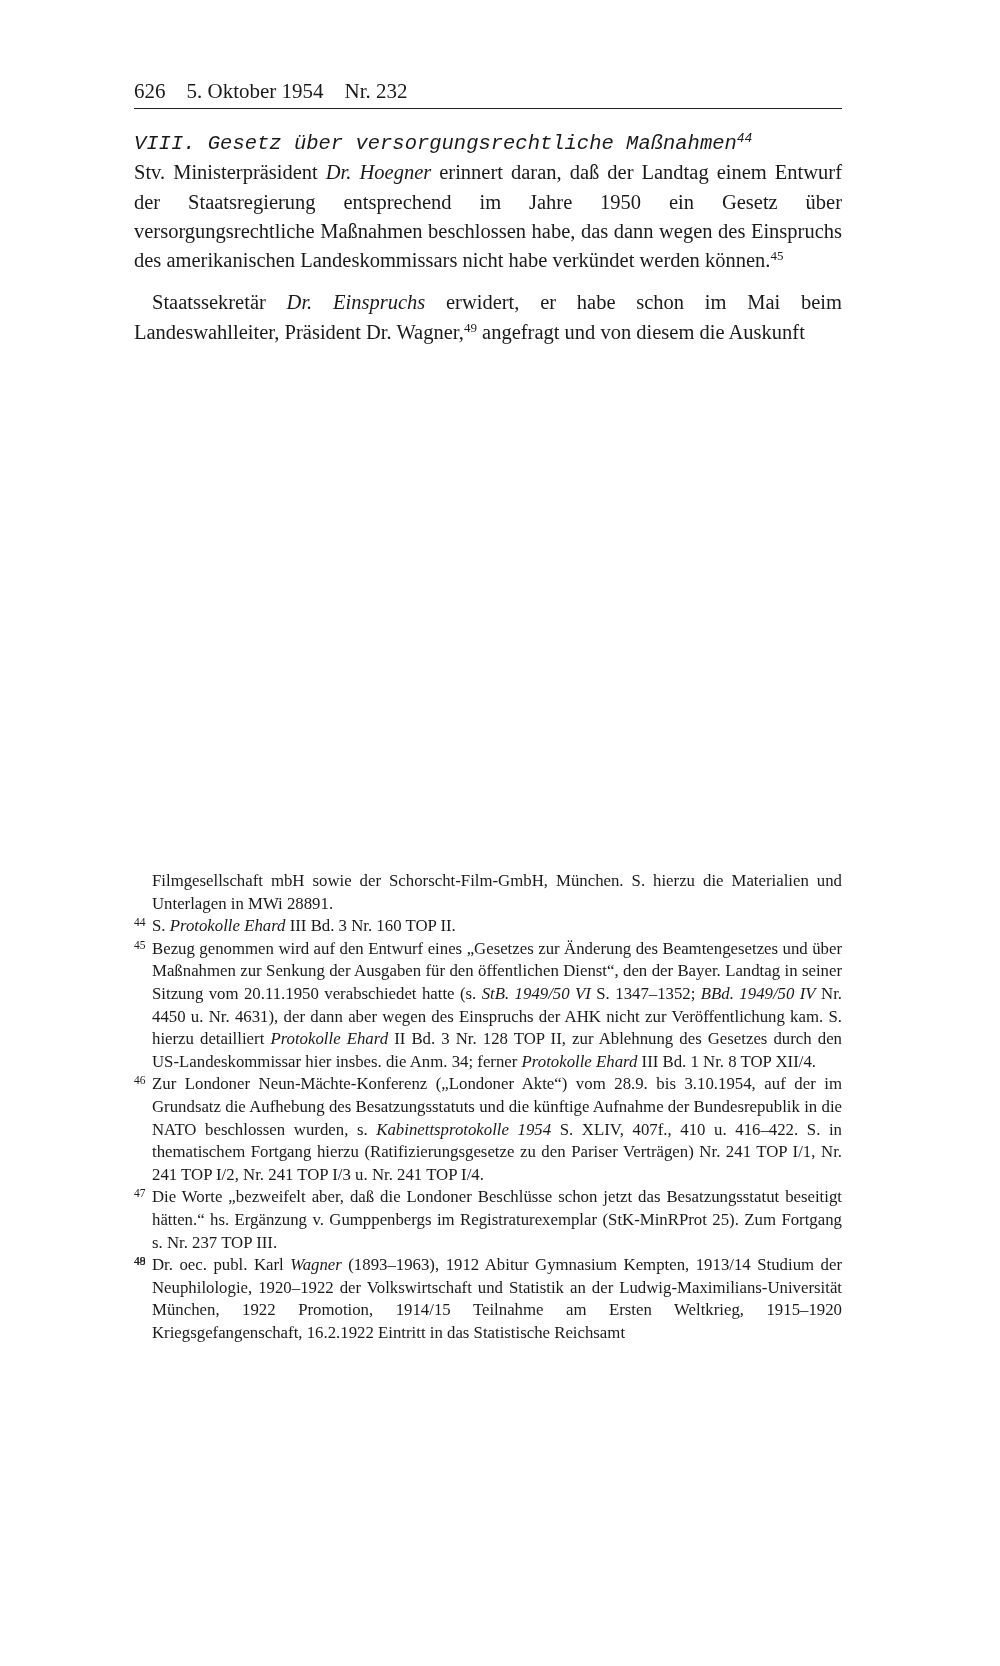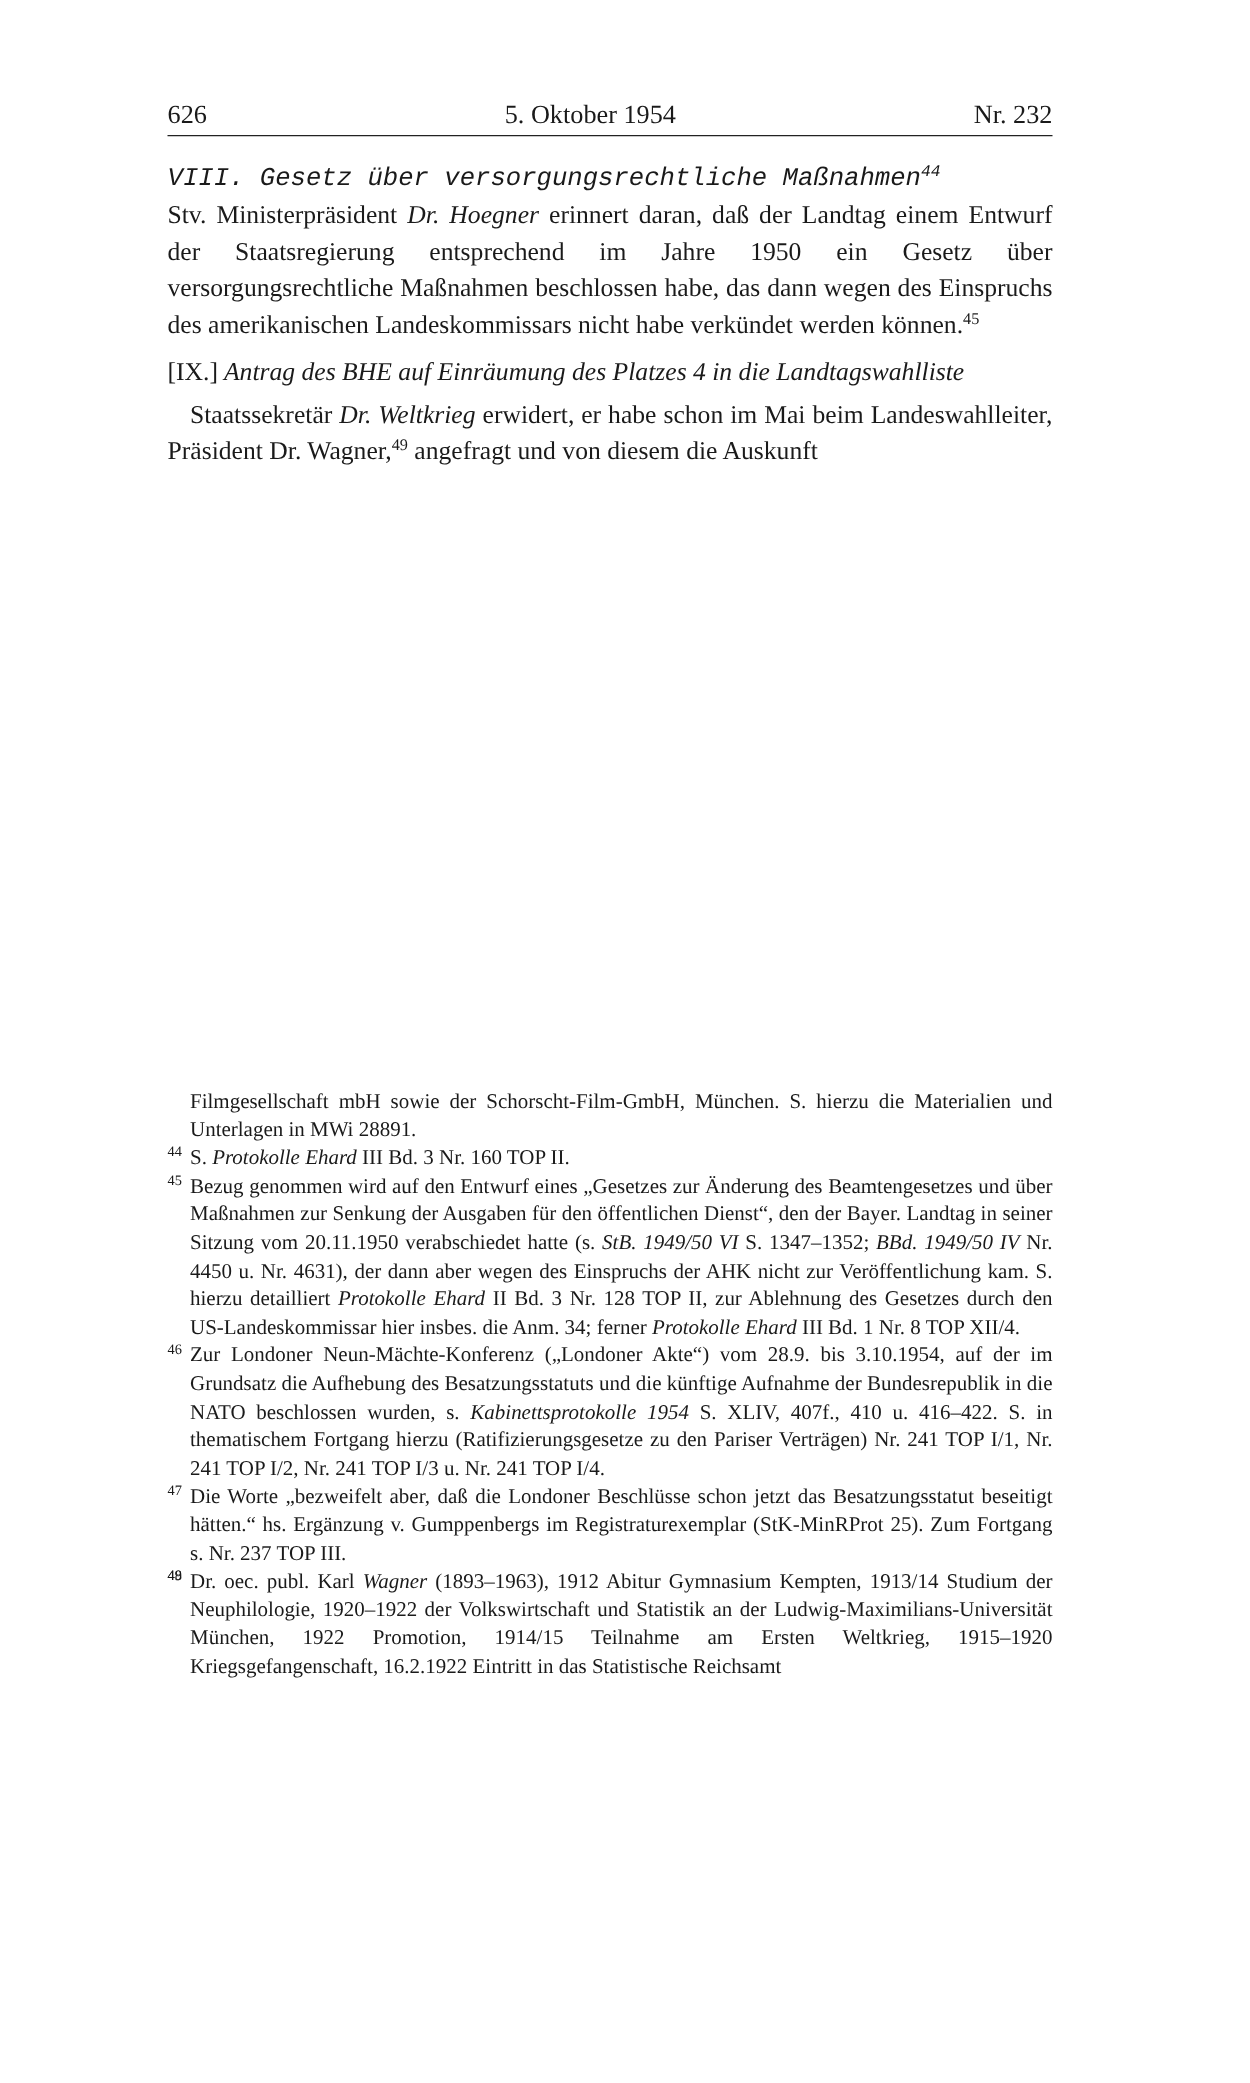--- a/index.html
+++ b/index.html
@@ -1,20 +1,20 @@
 <!DOCTYPE html>
 <html><head>
 <meta charset="utf-8">
 <style>
   html, body { margin: 0; padding: 0; background: #ffffff; }
   body { width: 1000px; height: 1666px; position: relative; overflow: hidden;
          font-family: "Liberation Serif", "DejaVu Serif", serif; color: #1a1a1a; }
   .page { position: absolute; left: 134px; top: 78px; width: 708px; }
-  .header { display: flex; justify-content: space-between; align-items: baseline;
-            font-size: 21px; padding-bottom: 4px; border-bottom: 1px solid #222; }
+  .header { display: flex; justify-content: flex-start; align-items: baseline;
+            font-size: 21px; padding-bottom: 4px; border-bottom: 1px solid #222; gap: 21px; }
   .header span { line-height: 26px; }
   .main { margin-top: 20px; font-size: 20.5px; line-height: 29.3px; text-align: justify; hyphens: manual; }
   .sec-title { font-style: italic; margin: 0; font-family: Liberation Mono, monospace; }
   .para { margin: 0; }
   .indent { text-indent: 18px; margin-top: 4px; }
   .spacer { height: 9px; }
   sup { font-size: 13px; line-height: 0; vertical-align: 7px; }
   em { font-style: italic; }
   .notes { position: absolute; left: 134px; top: 870px; width: 708px;
            font-size: 16.8px; line-height: 22.6px; text-align: justify; }
@@ -31,22 +31,21 @@
     <span>5. Oktober 1954</span>
     <span>Nr. 232</span>
   </div>
 
   <div class="main">
     <p class="sec-title"><span>VIII. Gesetz über versorgungsrechtliche Maßnahmen</span><sup>44</sup></p>
     <p class="para"><span>Stv. Ministerpräsident </span><em>Dr. Hoegner</em><span> erinnert daran, daß der Landtag einem Entwurf der Staatsregierung entsprechend im Jahre 1950 ein Gesetz über versorgungsrechtliche Maßnahmen beschlossen habe, das dann wegen des Einspruchs des amerikanischen Landeskommissars nicht habe verkündet werden können.</span><sup>45</sup></p>
 
     <div class="spacer"></div>
 
-    <p class="para"><span style="font-style:normal">[IX.]</span><em> Antrag des BHE auf Einräumung des Platzes 4 in die Landtagswahlliste</em></p>
-    <p class="para indent"><span>Staatssekretär </span><em>Dr. Weltkrieg</em><span> erwidert, er habe schon im Mai beim Landeswahlleiter, Präsident Dr. Wagner,</span><sup>49</sup><span> angefragt und von diesem die Auskunft</span></p>
+    <p class="para indent"><span>Staatssekretär </span><em>Dr. Einspruchs</em><span> erwidert, er habe schon im Mai beim Landeswahlleiter, Präsident Dr. Wagner,</span><sup>49</sup><span> angefragt und von diesem die Auskunft</span></p>
   </div>
 </div>
 
 <div class="notes">
   <p class="cont">Filmgesellschaft mbH sowie der Schorscht-Film-GmbH, München. S. hierzu die Materialien und Unterlagen in MWi 28891.</p>
 
   <p class="note"><span class="num">44</span><span>S. </span><em>Protokolle Ehard</em><span> III Bd. 3 Nr. 160 TOP II.</span></p>
 
   <p class="note"><span class="num">45</span><span>Bezug genommen wird auf den Entwurf eines „Gesetzes zur Änderung des Beamtengesetzes und über Maßnahmen zur Senkung der Ausgaben für den öffentlichen Dienst“, den der Bayer. Landtag in seiner Sitzung vom 20.11.1950 verabschiedet hatte (s. </span><em>StB. 1949/50 VI</em><span> S. 1347–1352; </span><em>BBd. 1949/50 IV</em><span> Nr. 4450 u. Nr. 4631), der dann aber wegen des Einspruchs der AHK nicht zur Veröffentlichung kam. S. hierzu detailliert </span><em>Protokolle Ehard</em><span> II Bd. 3 Nr. 128 TOP II, zur Ablehnung des Gesetzes durch den US-Landeskommissar hier insbes. die Anm. 34; ferner </span><em>Protokolle Ehard</em><span> III Bd. 1 Nr. 8 TOP XII/4.</span></p>
 

